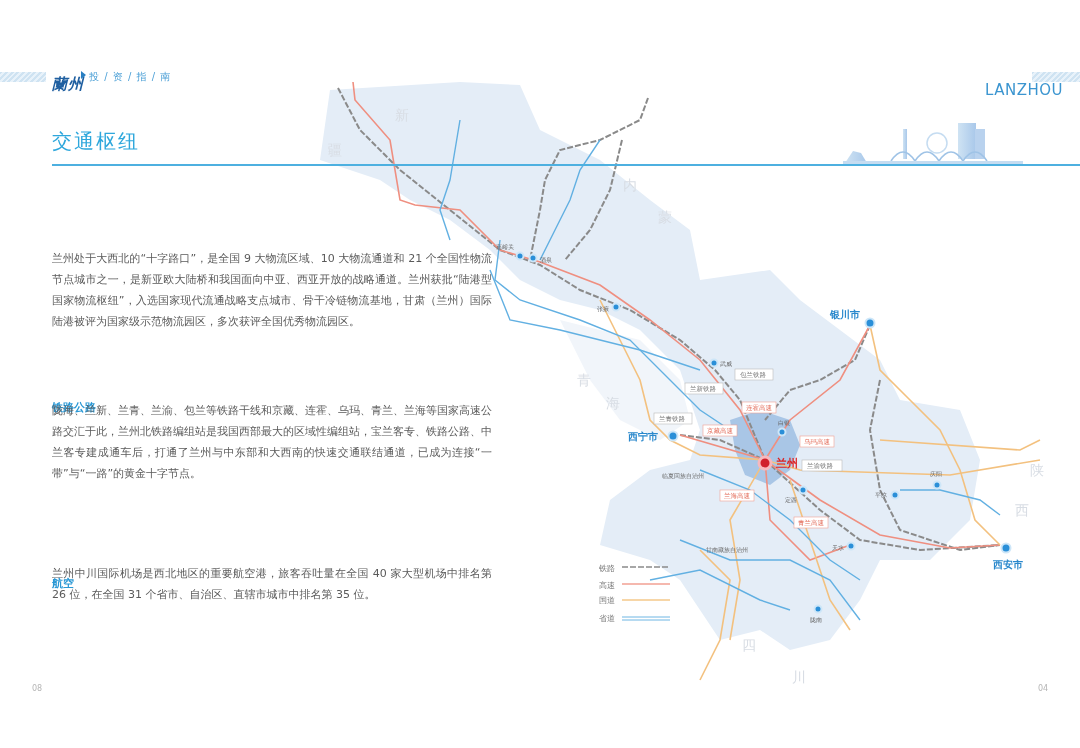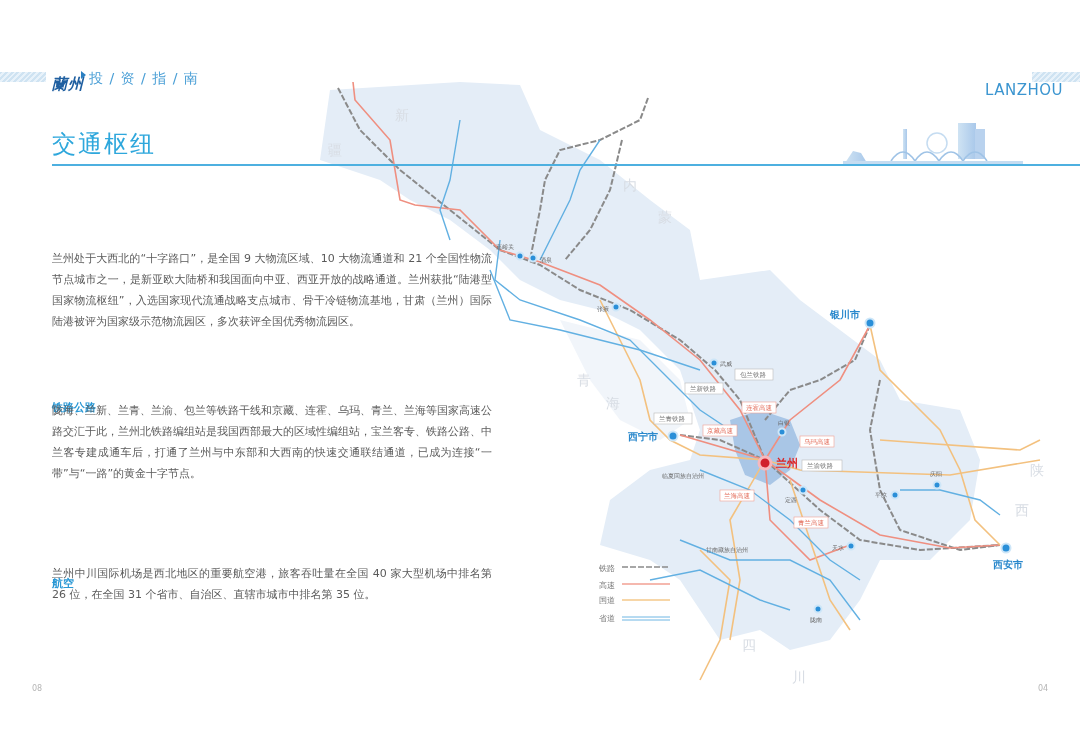--- a/index.html
+++ b/index.html
@@ -7,23 +7,23 @@
          font-family:"DejaVu Sans", "Liberation Sans", sans-serif; color:#555; }
   .abs { position:absolute; }
   .hatch-left { left:0; top:72px; width:46px; height:10px;
     background: repeating-linear-gradient(135deg, #cfe3f2 0 2px, #e8f2fa 2px 4px); }
   .hatch-right { left:1032px; top:72px; width:48px; height:10px;
     background: repeating-linear-gradient(135deg, #cfe3f2 0 2px, #e8f2fa 2px 4px); }
   .brand { left:52px; top:67px; font-family:"DejaVu Serif", serif; font-weight:bold; font-style:italic;
     color:#1f5fa0; font-size:15px; letter-spacing:1px;margin-top:8px; }
   .brand-arrow { left:81px; top:71px; width:0; height:0; border-left:5px solid #2a7fc2;
     border-top:4px solid transparent; border-bottom:4px solid transparent; }
-  .brand-sub { left:89px; top:70px; font-size:14px; color:#4a9fd6; letter-spacing:1px; }
+  .brand-sub { left:89px; top:70px; font-size:10px; color:#4a9fd6; letter-spacing:1px; }
   .lanzhou { left:985px; top:81px; font-size:15px; color:#3b95d0; letter-spacing:0.5px; }
-  .page-title { left:52px; top:128px; font-size:24px; color:#2ea7dc; letter-spacing:2px; font-weight:normal; }
+  .page-title { left:52px; top:128px; font-size:20px; color:#2ea7dc; letter-spacing:2px; font-weight:normal; }
   .title-rule { left:52px; top:164px; width:1028px; height:2px; background:#4db0e0; }
   .para { left:52px; width:440px; font-size:11px; line-height:21px; color:#5a5a5a; text-align:justify;margin-top:12px; }
   .section-h { left:52px; font-size:11px; color:#2a98d5; font-weight:bold;margin-top:32px; }
   .page-num { font-size:8px; color:#b5b5b5; top:684px;text-align:right; }
   .map { left:300px; top:76px; width:780px; height:610px; }
   .legend-label { font-size:8px; fill:#777; }
   .city-label { font-size:6px; fill:#666; }
   .big-city { font-size:10px; fill:#2a88cc; font-weight:bold; }
   .lz-city { font-size:11px; fill:#d22; font-weight:bold; }
   .route-tag { font-size:6.5px; }

